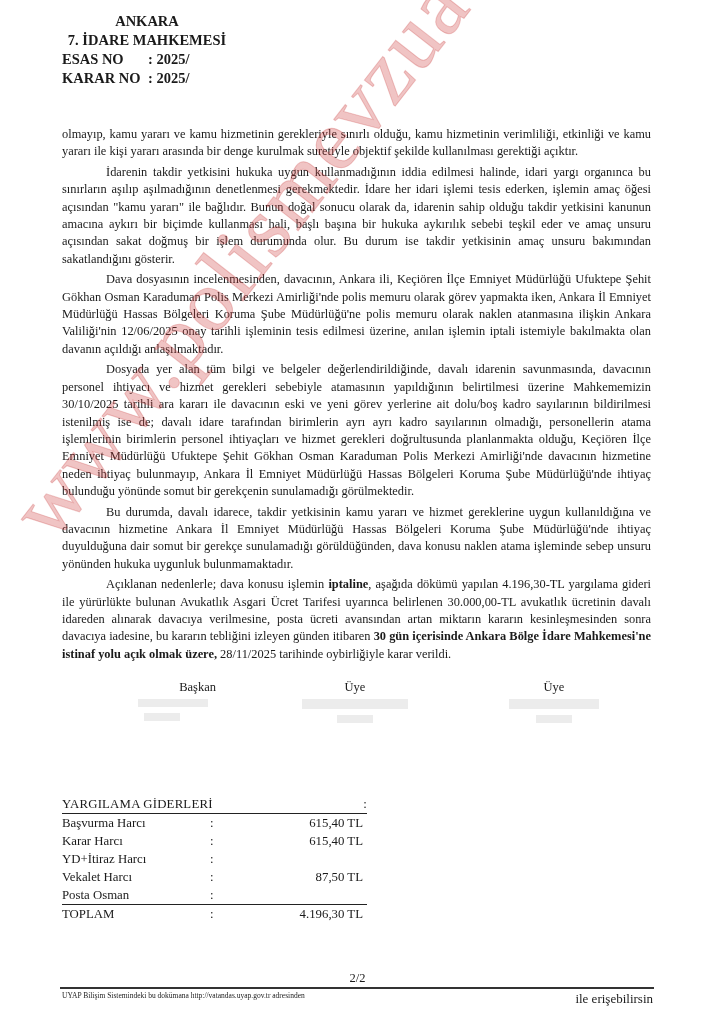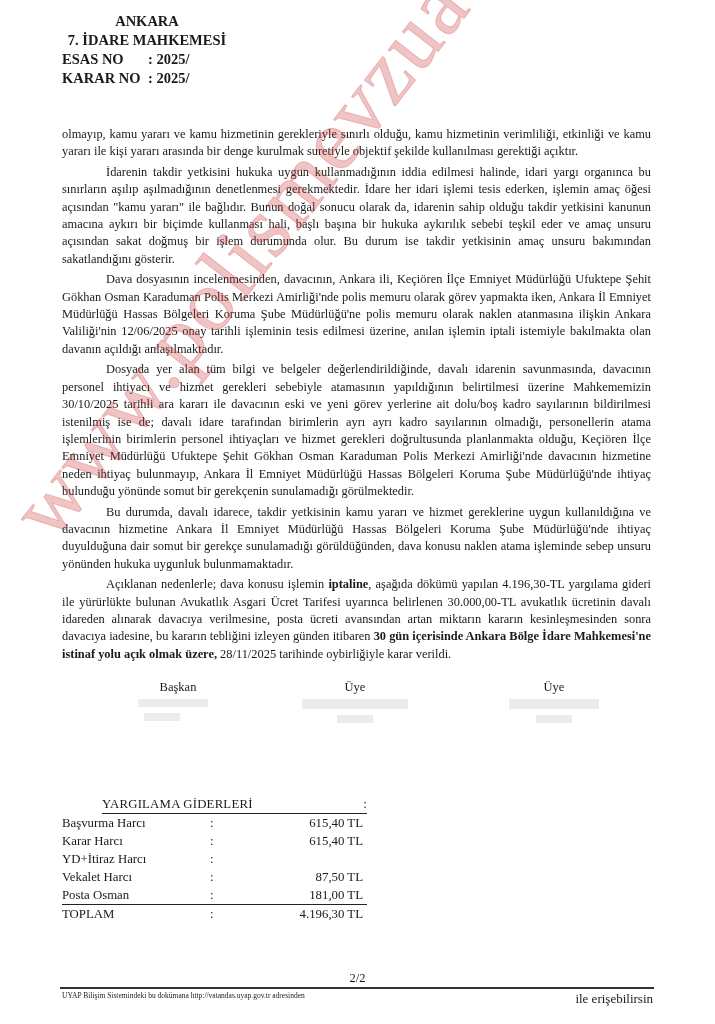--- a/index.html
+++ b/index.html
@@ -11,21 +11,21 @@
   .header .row .k { width:86px; }
   .body-text { position:absolute; left:62px; top:126px; width:589px; font-size:12.4px; line-height:17.4px; text-align:justify; }
   .body-text p { margin:0 0 3px 0; text-indent:0; }
   .body-text p.ind { text-indent:44px; }
   .body-text b { font-weight:bold; }
   .sig-row { position:absolute; top:680px; left:0; width:715px; font-size:12.5px; }
   .sig { position:absolute; text-align:center; }
   .sig .title { display:block; }
   .redact { display:block; background:#ececec; margin:0 auto; }
   .costs { position:absolute; left:62px; top:797px; width:305px; font-size:12.8px; }
-  .costs .head { display:flex; justify-content:space-between; border-bottom:1.5px solid #222; padding-bottom:1px; letter-spacing:0.2px;margin-left:40px; }
+  .costs .head { display:flex; justify-content:space-between; border-bottom:1.5px solid #222; padding-bottom:1px; letter-spacing:0.2px; }
   .costs .line { display:flex; height:18px; line-height:18px;gap:48px; }
   .costs .line .lbl { width:100px; }
   .costs .line .col { width:20px; }
   .costs .line .amt { flex:1; text-align:right; padding-right:4px; }
   .costs .line.last-item { border-bottom:1.5px solid #222; }
   .footer-page { position:absolute; top:971px; left:0; width:715px; text-align:center; font-size:12.5px; }
   .footer-rule { position:absolute; top:987px; left:60px; width:594px; height:1.5px; background:#333; }
   .footer-left { position:absolute; top:991px; left:62px; font-size:7.5px; }
   .footer-right { position:absolute; top:991px; right:62px; font-size:13px; }
   .watermark { position:absolute; left:-10px; top:495px; font-size:88px; font-family:"Liberation Serif", serif;
@@ -53,21 +53,21 @@
   <p>olmayıp, kamu yararı ve kamu hizmetinin gerekleriyle sınırlı olduğu, kamu hizmetinin verimliliği, etkinliği ve kamu yararı ile kişi yararı arasında bir denge kurulmak suretiyle objektif şekilde kullanılması gerektiği açıktır.</p>
   <p class="ind">İdarenin takdir yetkisini hukuka uygun kullanmadığının iddia edilmesi halinde, idari yargı organınca bu sınırların aşılıp aşılmadığının denetlenmesi gerekmektedir. İdare her idari işlemi tesis ederken, işlemin amaç öğesi açısından "kamu yararı" ile bağlıdır. Bunun doğal sonucu olarak da, idarenin sahip olduğu takdir yetkisini kanunun amacına aykırı bir biçimde kullanması hali, başlı başına bir hukuka aykırılık sebebi teşkil eder ve amaç unsuru açısından sakat doğmuş bir işlem durumunda olur. Bu durum ise takdir yetkisinin amaç unsuru bakımından sakatlandığını gösterir.</p>
   <p class="ind">Dava dosyasının incelenmesinden, davacının, Ankara ili, Keçiören İlçe Emniyet Müdürlüğü Ufuktepe Şehit Gökhan Osman Karaduman Polis Merkezi Amirliği'nde polis memuru olarak görev yapmakta iken, Ankara İl Emniyet Müdürlüğü Hassas Bölgeleri Koruma Şube Müdürlüğü'ne polis memuru olarak naklen atanmasına ilişkin Ankara Valiliği'nin 12/06/2025 onay tarihli işleminin tesis edilmesi üzerine, anılan işlemin iptali istemiyle bakılmakta olan davanın açıldığı anlaşılmaktadır.</p>
   <p class="ind">Dosyada yer alan tüm bilgi ve belgeler değerlendirildiğinde, davalı idarenin savunmasında, davacının personel ihtiyacı ve hizmet gerekleri sebebiyle atamasının yapıldığının belirtilmesi üzerine Mahkememizin 30/10/2025 tarihli ara kararı ile davacının eski ve yeni görev yerlerine ait dolu/boş kadro sayılarının bildirilmesi istenilmiş ise de; davalı idare tarafından birimlerin ayrı ayrı kadro sayılarının olmadığı, personellerin atama işlemlerinin birimlerin personel ihtiyaçları ve hizmet gerekleri doğrultusunda planlanmakta olduğu, Keçiören İlçe Emniyet Müdürlüğü Ufuktepe Şehit Gökhan Osman Karaduman Polis Merkezi Amirliği'nde davacının hizmetine neden ihtiyaç bulunmayıp, Ankara İl Emniyet Müdürlüğü Hassas Bölgeleri Koruma Şube Müdürlüğü'nde ihtiyaç bulunduğu yönünde somut bir gerekçenin sunulamadığı görülmektedir.</p>
   <p class="ind">Bu durumda, davalı idarece, takdir yetkisinin kamu yararı ve hizmet gereklerine uygun kullanıldığına ve davacının hizmetine Ankara İl Emniyet Müdürlüğü Hassas Bölgeleri Koruma Şube Müdürlüğü'nde ihtiyaç duyulduğuna dair somut bir gerekçe sunulamadığı görüldüğünden, dava konusu naklen atama işleminde sebep unsuru yönünden hukuka uygunluk bulunmamaktadır.</p>
   <p class="ind"><span>Açıklanan nedenlerle; dava konusu işlemin </span><b>iptaline</b><span>, aşağıda dökümü yapılan 4.196,30-TL yargılama gideri ile yürürlükte bulunan Avukatlık Asgari Ücret Tarifesi uyarınca belirlenen 30.000,00-TL avukatlık ücretinin davalı idareden alınarak davacıya verilmesine, posta ücreti avansından artan miktarın kararın kesinleşmesinden sonra davacıya iadesine, bu kararın tebliğini izleyen günden itibaren </span><b>30 gün içerisinde Ankara Bölge İdare Mahkemesi'ne istinaf yolu açık olmak üzere,</b><span> 28/11/2025 tarihinde oybirliğiyle karar verildi.</span></p>
 </div>
 
 <div class="sig-row">
   <div class="sig" style="left:140px; width:76px;">
-    <span class="title" style="text-align:center;">Başkan</span>
+    <span class="title" style="text-align:right;">Başkan</span>
     <span class="redact" style="width:70px;height:8px;margin-top:4px;margin-left:-2px;"></span>
     <span class="redact" style="width:36px;height:8px;margin-top:6px;margin-left:4px;"></span>
   </div>
   <div class="sig" style="left:295px; width:120px;">
     <span class="title">Üye</span>
     <span class="redact" style="width:106px;height:10px;margin-top:4px;"></span>
     <span class="redact" style="width:36px;height:8px;margin-top:6px;"></span>
   </div>
   <div class="sig" style="left:500px; width:108px;">
     <span class="title">Üye</span>
@@ -96,21 +96,20 @@
     <span class="col">:</span>
   </div>
   <div class="line">
     <span class="lbl">Vekalet Harcı</span>
     <span class="col">:</span>
     <span class="amt">87,50 TL</span>
   </div>
   <div class="line last-item">
     <span class="lbl">Posta Osman</span>
     <span class="col">:</span>
-    <span class="amt">181,00 TL</span>
   </div>
   <div class="line">
     <span class="lbl">TOPLAM</span>
     <span class="col">:</span>
     <span class="amt">4.196,30 TL</span>
   </div>
 </div>
 
 <div class="footer-page">2/2</div>
 <div class="footer-rule"></div>

